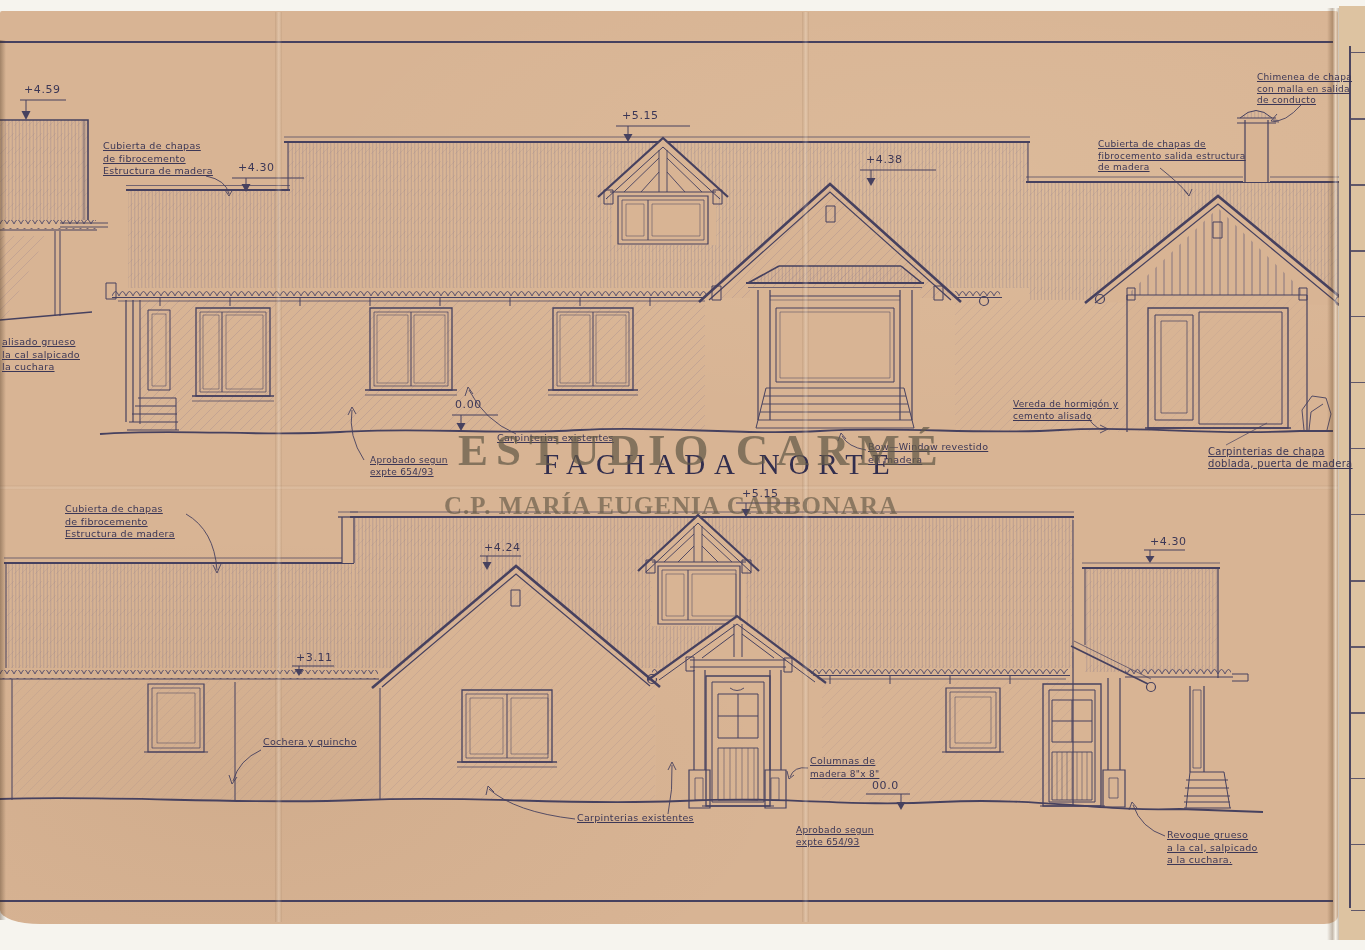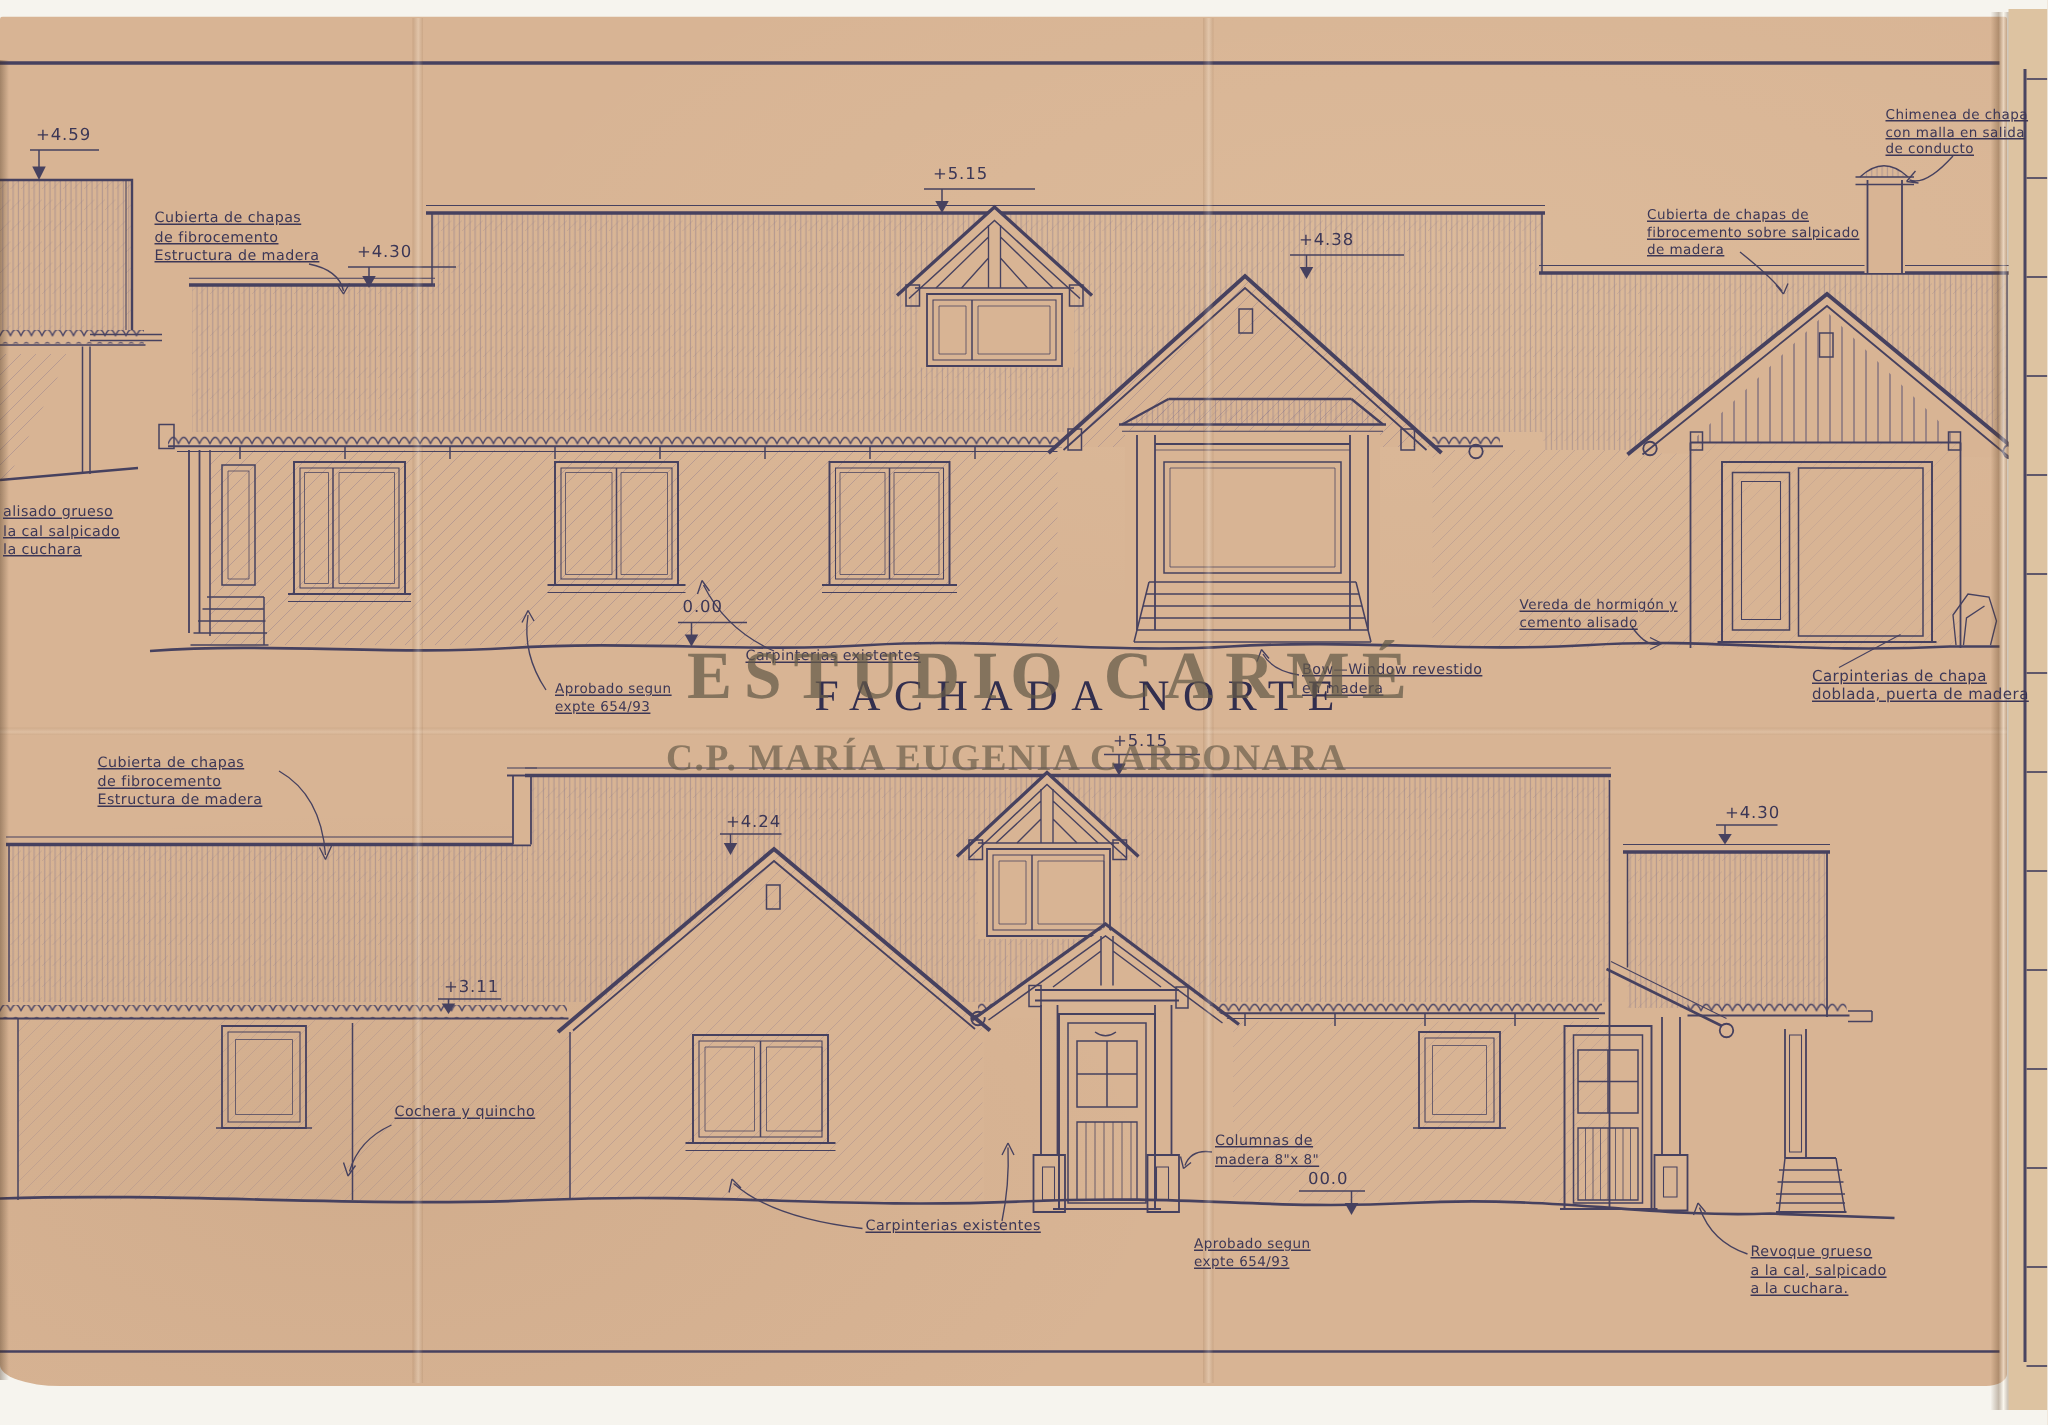--- a/index.html
+++ b/index.html
@@ -366,21 +366,21 @@
     <div>la cal salpicado</div>
     <div>la cuchara</div>
   </div>
   <div class="anno" style="left:1257px;top:72px;font-size:9px;line-height:11.5px">
     <div>Chimenea de chapa</div>
     <div>con malla en salida</div>
     <div>de conducto</div>
   </div>
   <div class="anno" style="left:1098px;top:139px;font-size:9px;line-height:11.5px">
     <div>Cubierta de chapas de</div>
-    <div>fibrocemento sobre salpicado</div>
+    <div>fibrocemento salida estructura</div>
     <div>de madera</div>
   </div>
   <div class="anno" style="left:370px;top:455px;font-size:9px;line-height:11.5px">
     <div>Aprobado segun</div>
     <div>expte 654/93</div>
   </div>
   <div class="anno" style="left:497px;top:432px">
     <div>Carpinterias existentes</div>
   </div>
   <div class="anno" style="left:868px;top:441px">

